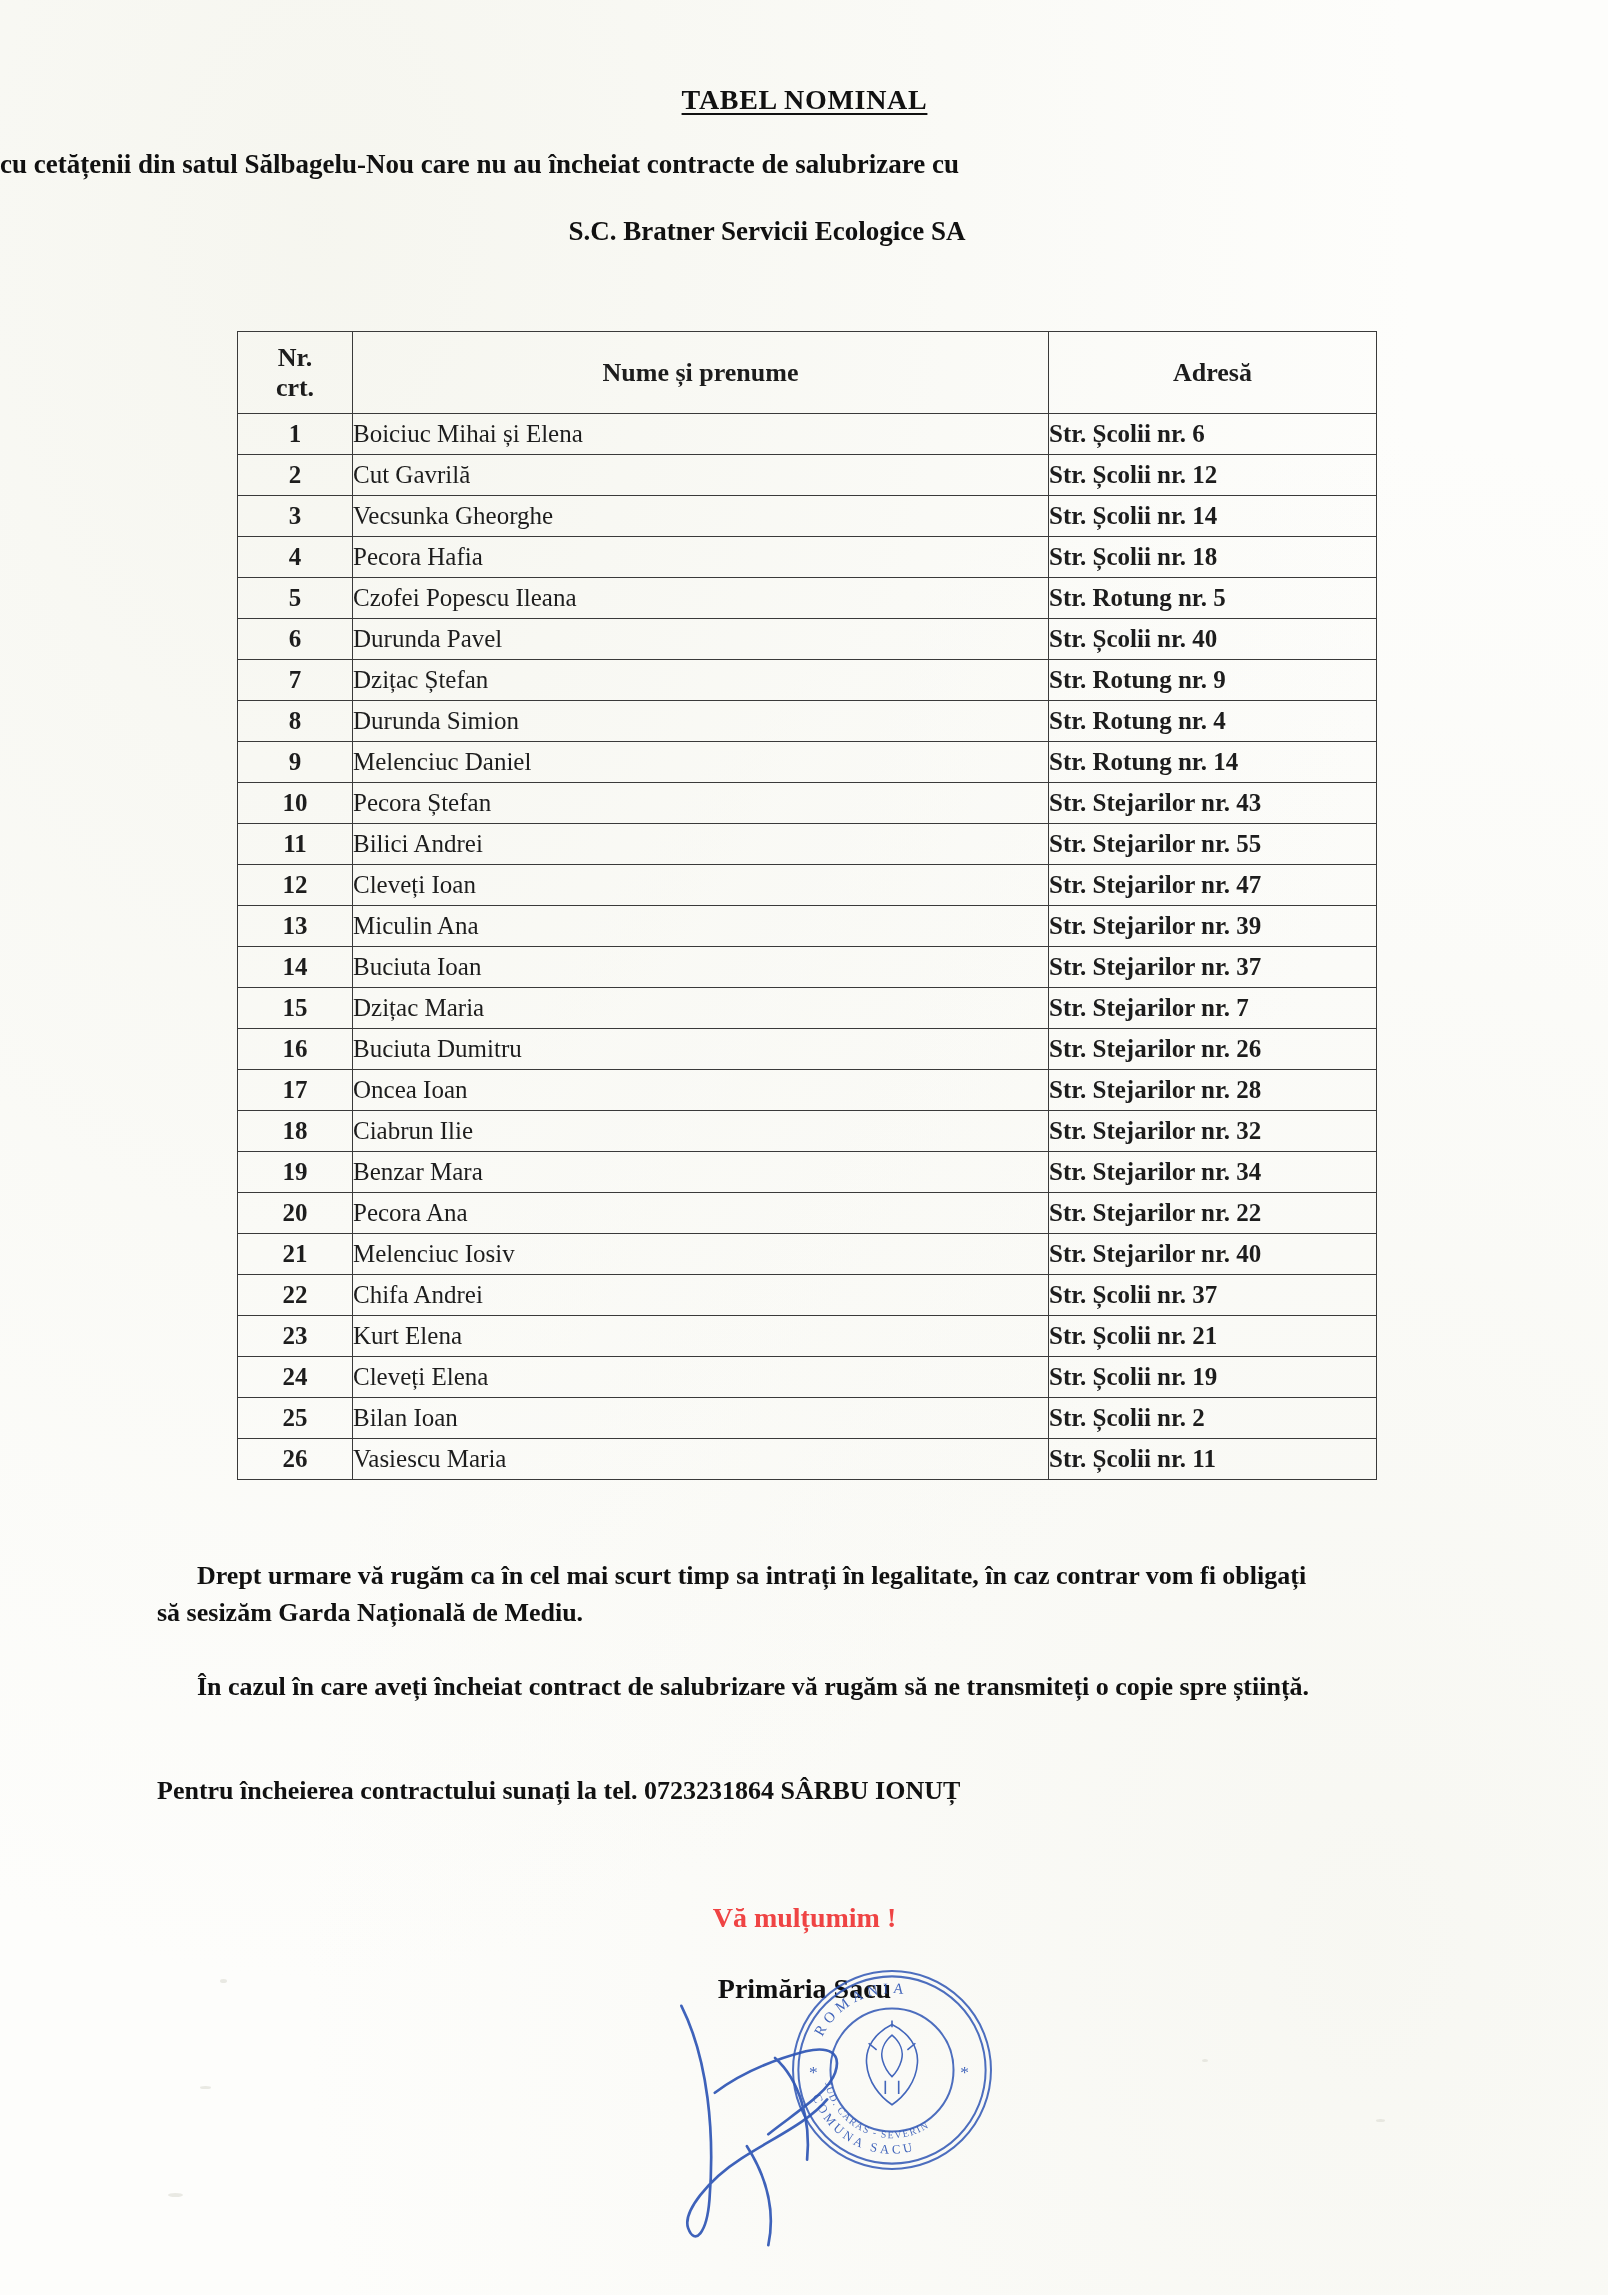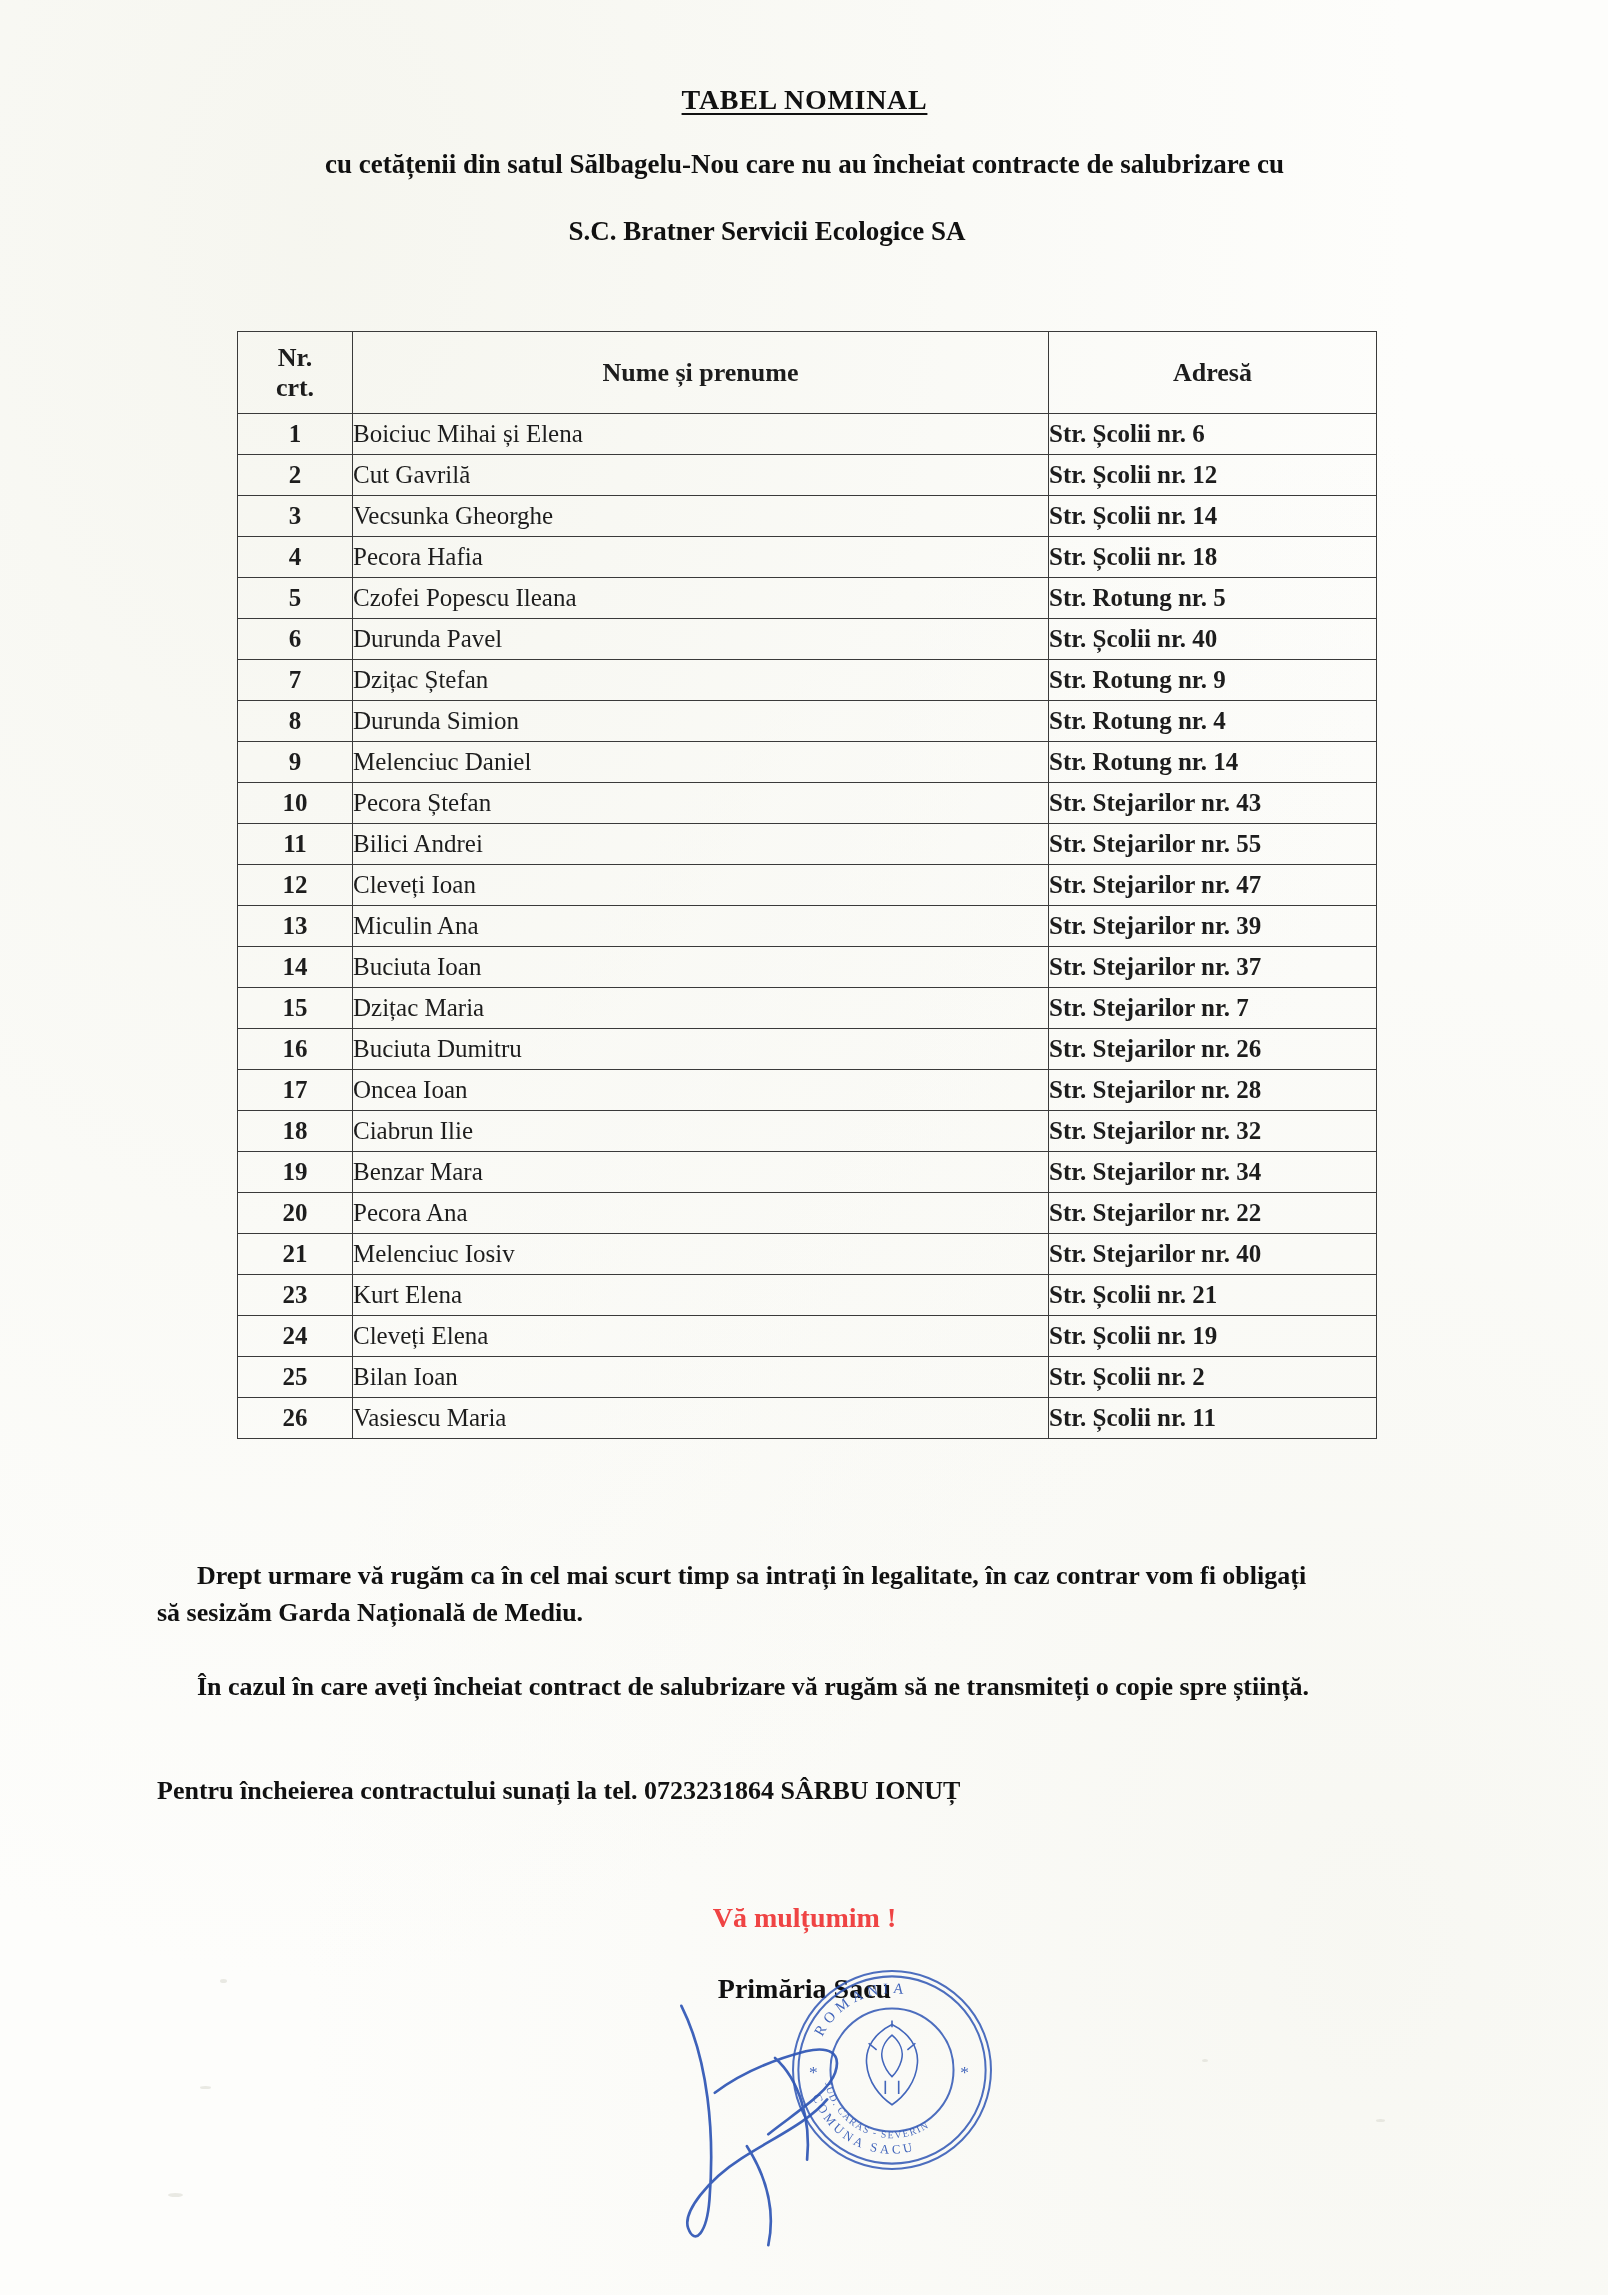--- a/index.html
+++ b/index.html
@@ -48,21 +48,20 @@
     letter-spacing: 0.7px;
     text-decoration: underline;
     text-underline-offset: 4px;
     color: #111;
   }
   .subtitle1 {
     position: absolute;
     top: 120px;
     left: 0;
     width: 1609px;
-    text-align: center;
     font-size: 27px;
     font-weight: bold;
     color: #111;
     font-family: "Liberation Serif", serif;
   }
   .subtitle2 {
     position: absolute;
     top: 187px;
     left: 0;
     width: 1534px;
@@ -299,20 +298,25 @@
           </tr>
           <tr>
             <td class="c-nr">20</td>
             <td class="c-nume">Pecora Ana</td>
             <td class="c-adresa">Str. Stejarilor nr. 22</td>
           </tr>
           <tr>
             <td class="c-nr">21</td>
             <td class="c-nume">Melenciuc Iosiv</td>
             <td class="c-adresa">Str. Stejarilor nr. 40</td>
+          </tr>
+          <tr>
+            <td class="c-nr">22</td>
+            <td class="c-nume">Chifa Andrei</td>
+            <td class="c-adresa">Str. Școlii nr. 37</td>
           </tr>
           <tr>
             <td class="c-nr">23</td>
             <td class="c-nume">Kurt Elena</td>
             <td class="c-adresa">Str. Școlii nr. 21</td>
           </tr>
           <tr>
             <td class="c-nr">24</td>
             <td class="c-nume">Cleveți Elena</td>
             <td class="c-adresa">Str. Școlii nr. 19</td>

